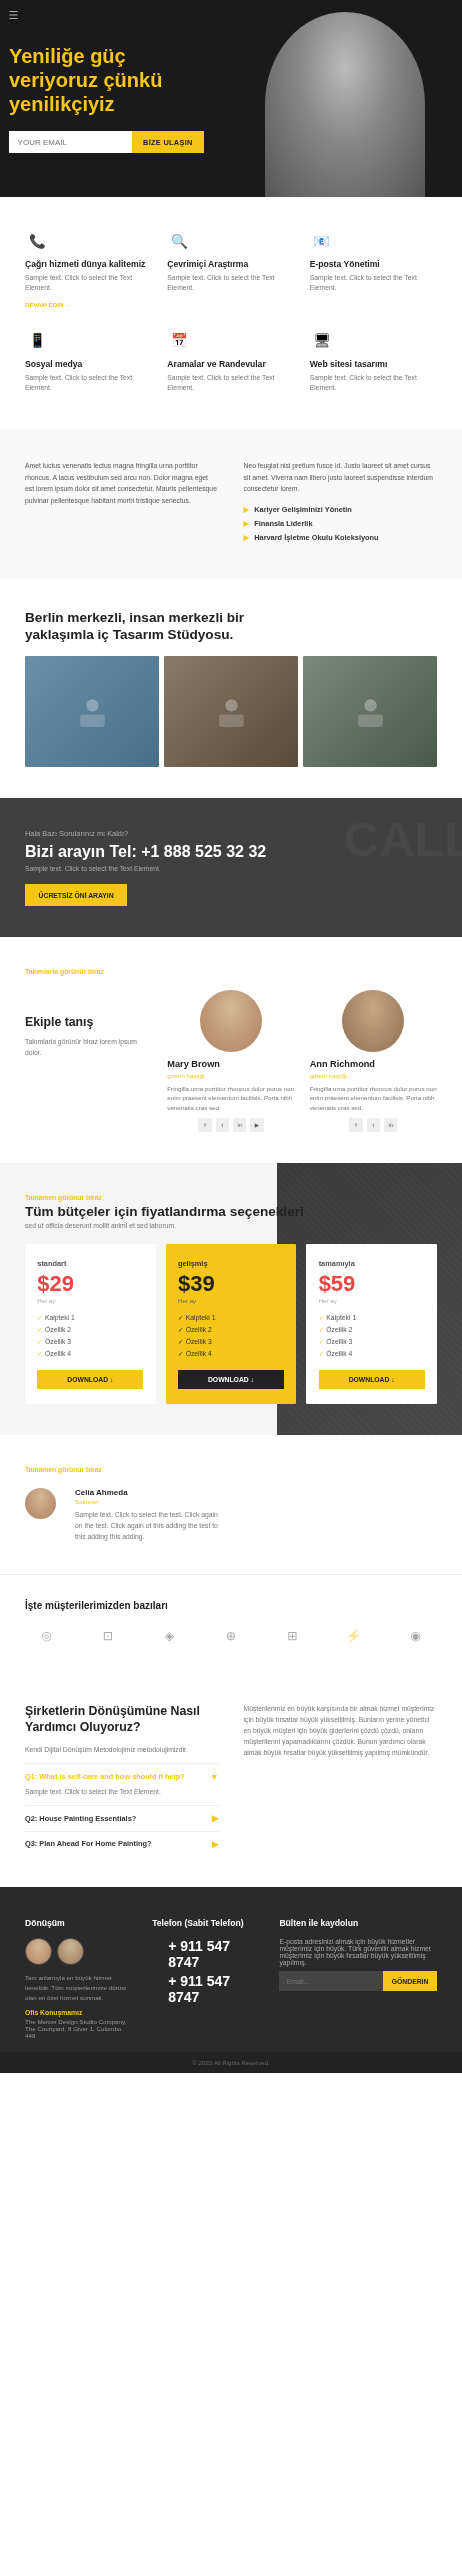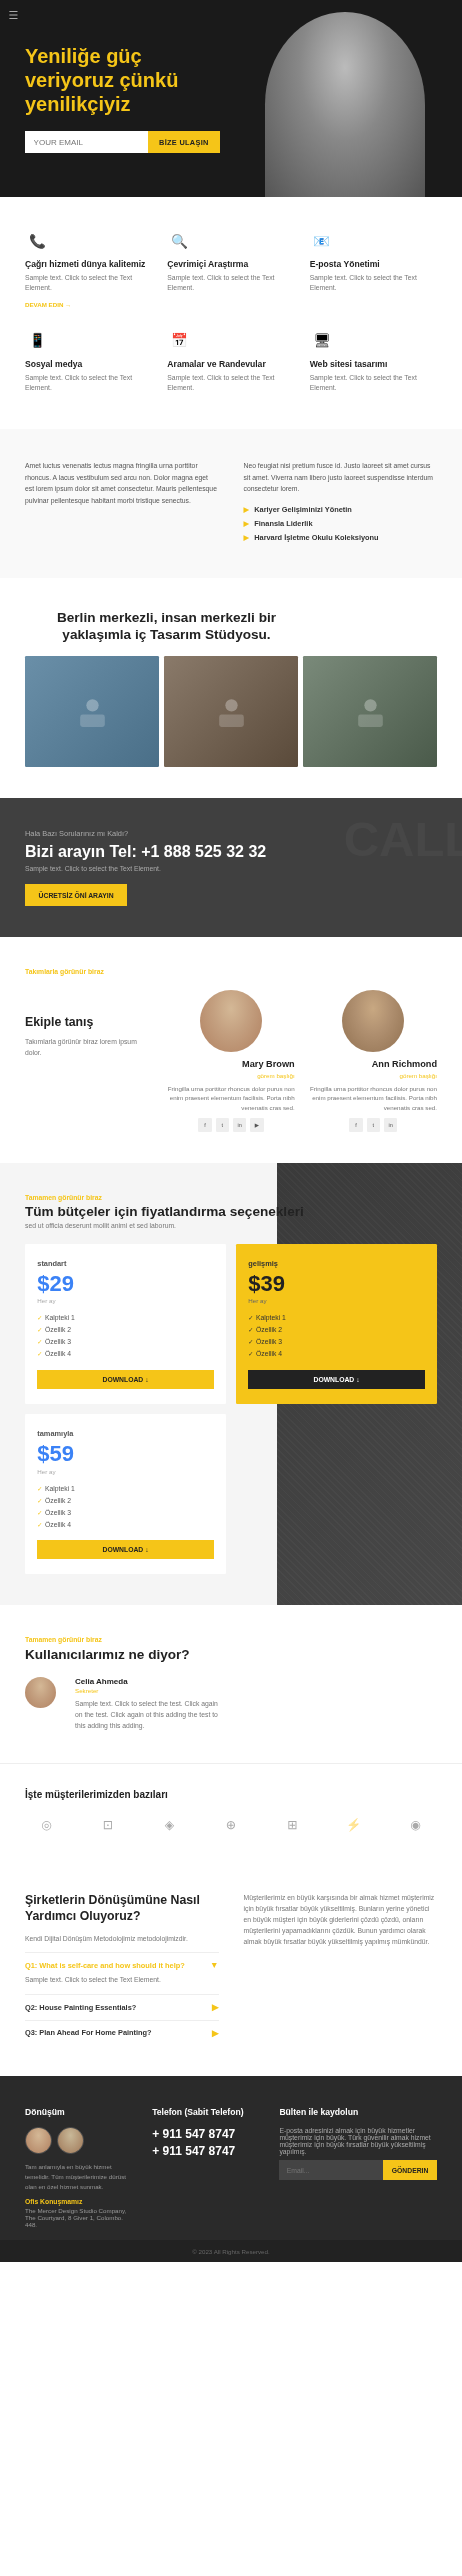--- a/index.html
+++ b/index.html
@@ -6,21 +6,21 @@
     body { font-family: Arial, sans-serif; width: 462px; background: #fff; overflow-x: hidden; }
 
     
     .hero {
       background: #1a1a1a;
       position: relative;
       min-height: 197px;
       display: flex;
       align-items: center;
       overflow: hidden;
-      padding: 25px 25px 25px 25px;
+      padding: 25px 25px 25px 9px;
     }
     .hero-content { z-index: 2; max-width: 222px; }
     .hero-title { color: #fff; font-size: 20px; font-weight: 700; line-height: 1.2; margin-bottom: 15px; }
     .hero-title span { color: #f5c518; }
     .hero-form { display: flex; gap: 0; }
     .hero-input {
       padding: 6.2px 8.6px; border: none; font-size: 8px;
       width: 123px; outline: none; color: #555;
     }
     .hero-btn {
@@ -69,21 +69,21 @@
     .about-right {}
     .about-right-text { font-size: 6.8px; color: #555; line-height: 1.7; margin-bottom: 10px; }
     .course-item {
       display: flex; align-items: center; gap: 5px; margin-bottom: 5px;
     }
     .arrow-icon { color: #f5c518; font-size: 7.4px; }
     .course-label { font-size: 7.4px; color: #333; font-weight: 600; }
 
     
     .studio-section { padding: 31px 25px; }
-    .studio-title { font-size: 13.6px; font-weight: 700; color: #222; margin-bottom: 12.3px; max-width: 283px; line-height: 1.3; text-align: center; }
+    .studio-title { font-size: 13.6px; font-weight: 700; color: #222; margin-bottom: 12.3px; max-width: 283px; line-height: 1.3; }
     .studio-gallery {
       display: grid; grid-template-columns: 1fr 1fr 1fr; gap: 5px;
     }
     .studio-img {
       height: 111px;
       border-radius: 1.2px;
       overflow: hidden;
       display: flex; align-items: center; justify-content: center;
     }
     .studio-img-1 { background: linear-gradient(135deg, #6a8fa8 0%, #4a6f88 100%); }
@@ -111,21 +111,21 @@
     }
 
     
     .team-section { padding: 31px 25px; }
     .team-header { margin-bottom: 15px; }
     .section-subtitle { font-size: 6.8px; color: #f5c518; font-weight: 700; margin-bottom: 3.7px; }
     .team-grid { display: grid; grid-template-columns: 1fr 1fr 1fr; gap: 15px; align-items: start; }
     .team-intro { padding-top: 25px; }
     .team-intro-title { font-size: 12.3px; font-weight: 700; color: #222; margin-bottom: 8px; }
     .team-intro-text { font-size: 6.8px; color: #777; line-height: 1.6; }
-    .team-card { text-align: right; }
+    .team-card { text-align: left; }
     .team-avatar {
       width: 62px; height: 62px; border-radius: 50%;
       margin: 0 auto 7.4px; overflow: hidden;
     }
     .avatar-mary {
       background: radial-gradient(ellipse at 50% 30%, #d4b896 0%, #c4a080 40%, #b08060 100%);
       width: 100%; height: 100%;
     }
     .avatar-ann {
       background: radial-gradient(ellipse at 50% 30%, #c8a882 0%, #b09070 40%, #907050 100%);
@@ -152,30 +152,30 @@
       background: linear-gradient(135deg, #3a3a3a 0%, #555 100%);
       overflow: hidden;
     }
     .pricing-bg-img {
       width: 100%; height: 100%; opacity: 0.5;
       background: repeating-linear-gradient(45deg, #444, #444 1.2px, #3a3a3a 1.2px, #3a3a3a 5px);
     }
     .pricing-header { margin-bottom: 15px; position: relative; z-index: 2; }
     .pricing-title { font-size: 13.6px; font-weight: 700; color: #222; margin-bottom: 2.5px; }
     .pricing-subtitle { font-size: 6.8px; color: #777; }
-    .pricing-grid { display: grid; grid-template-columns: 1fr 1fr; gap: 10px; position: relative; z-index: 2; }
+    .pricing-grid { display: grid; grid-template-columns: 1fr 1fr 1fr; gap: 10px; position: relative; z-index: 2; }
     .pricing-card {
       background: #fff;
       padding: 15px 12.3px;
       border-radius: 1.2px;
     }
     .pricing-card.featured { background: #f5c518; }
     .pricing-plan { font-size: 7.4px; font-weight: 700; color: #555; margin-bottom: 5px; text-transform: lowercase; }
     .pricing-card.featured .pricing-plan { color: #333; }
-    .pricing-price { font-size: 22px; font-weight: 700; color: #3b82f6; line-height: 1; margin-bottom: 2.5px; }
+    .pricing-price { font-size: 22px; font-weight: 700; color: #ef4444; line-height: 1; margin-bottom: 2.5px; }
     .pricing-period { font-size: 6.2px; color: #aaa; margin-bottom: 10px; }
     .pricing-feature { font-size: 6.8px; color: #555; margin-bottom: 5px; display: flex; align-items: center; gap: 2.5px; }
     .check-icon { color: #f5c518; font-size: 6.2px; }
     .pricing-card.featured .check-icon { color: #333; }
     .pricing-card.featured .pricing-feature { color: #333; }
     .pricing-card.featured .pricing-price { color: #222; }
     .pricing-card.featured .pricing-period { color: #666; }
     .pricing-card-btn {
       width: 100%; padding: 6.2px; border: none;
       background: #f5c518; color: #222; font-size: 6.8px; font-weight: 700;
@@ -234,21 +234,21 @@
     }
     .footer-col-title { color: #fff; font-size: 8.6px; font-weight: 700; margin-bottom: 10px; }
     .footer-people { display: flex; gap: 5px; margin-bottom: 7.4px; }
     .footer-avatar {
       width: 27px; height: 27px; border-radius: 50%; overflow: hidden; border: 1.2px solid #555;
     }
     .footer-person-1 { background: radial-gradient(ellipse at 50% 30%, #d4b896 0%, #b08060 100%); width: 100%; height: 100%; }
     .footer-person-2 { background: radial-gradient(ellipse at 50% 30%, #c8b898 0%, #a07858 100%); width: 100%; height: 100%; }
     .footer-text { font-size: 6.2px; color: #999; line-height: 1.6; }
     .footer-address { font-size: 6.2px; color: #999; margin-top: 6.2px; }
-    .footer-phone { font-size: 12px; color: #fff; font-weight: 700; margin-bottom: 2.5px; }
+    .footer-phone { font-size: 14px; color: #fff; font-weight: 700; margin-bottom: 2.5px; margin-left: 16px; }
     .newsletter-label { font-size: 6.8px; color: #aaa; margin-bottom: 5px; }
     .newsletter-form { display: flex; gap: 0; }
     .newsletter-input {
       padding: 6.2px 7.4px; border: none; font-size: 6.8px;
       background: #444; color: #fff; flex: 1; outline: none;
     }
     .newsletter-btn {
       background: #f5c518; border: none; padding: 6.2px 8.6px;
       font-size: 6.8px; font-weight: 700; cursor: pointer; color: #222;
     }
@@ -494,21 +494,20 @@
           <span>Özellik 4</span>
         </div>
       <button class="pricing-card-btn">Download ↓</button>
     </div>
   </div>
 </section>
 
 <section class="testimonials-section">
   <div class="testimonials-header">
     <div class="section-subtitle">Tamamen görünür biraz</div>
-    <h2 class="pricing-title">Kullanıcılarımız ne diyor?</h2>
   </div>
   <div class="testimonials-grid">
 
     <div class="testimonial-card">
       <div class="testimonial-avatar">
         <div class="av-celia"></div>
       </div>
       <div>
         <div class="testimonial-name">Celia Ahmeda</div>
         <div class="testimonial-role">Sekreter</div>

